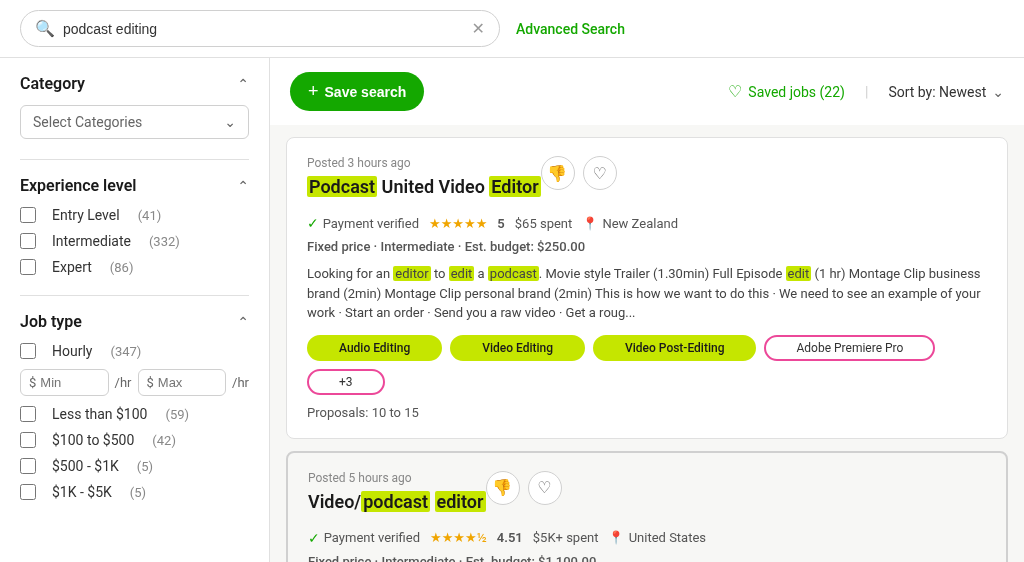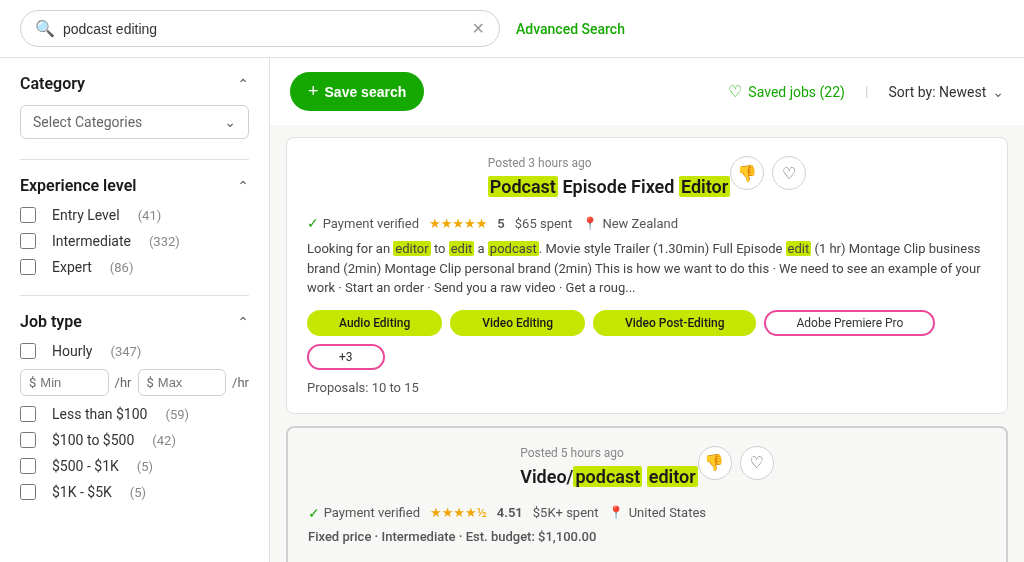--- a/index.html
+++ b/index.html
@@ -54,21 +54,21 @@
     .toolbar-divider { color: #d0d0d0; margin: 0 8px; }
     .sort-dropdown { display: flex; align-items: center; gap: 6px; font-size: 14px; cursor: pointer; color: #333; }
     .sort-dropdown .chevron { color: #666; }
     
     
     .jobs-list { padding: 12px 16px; display: flex; flex-direction: column; gap: 12px; }
     
     .job-card { background: #fff; border: 1px solid #e0e0e0; border-radius: 8px; padding: 18px 20px; }
     .job-card.active { border: 2px solid #d0d0d0; background: #f7f7f5; }
     
-    .job-header { display: flex; align-items: flex-start; justify-content: center; margin-bottom: 8px; }
+    .job-header { display: flex; align-items: flex-start; justify-content: flex-start; margin-bottom: 8px; }
     .job-posted { font-size: 12px; color: #888; margin-bottom: 6px; }
     .job-title { font-size: 18px; font-weight: 600; color: #1a1a1a; margin-bottom: 10px; }
     .job-title .highlight { background: #c5e600; padding: 0 2px; border-radius: 2px; }
     
     .job-meta { display: flex; align-items: center; gap: 10px; margin-bottom: 8px; font-size: 13px; color: #555; }
     .payment-verified { display: flex; align-items: center; gap: 4px; }
     .verified-icon { color: #14a800; font-size: 14px; }
     .stars { color: #f0a500; font-size: 13px; }
     .rating { font-weight: 600; }
     .spent { color: #555; }
@@ -211,21 +211,21 @@
       </div>
 
       <div class="jobs-list">
 
         <div class="job-card">
           <div class="job-header">
             <div>
               <div class="job-posted">Posted 3 hours ago</div>
               <div class="job-title">
                 <span class="highlight">Podcast</span>
-                <span> Episode Fixed </span>
+                <span> United Video </span>
                 <span class="highlight">Editor</span>
               </div>
             </div>
             <div class="job-actions">
               <button class="action-btn">👎</button>
               <button class="action-btn">♡</button>
             </div>
           </div>
           <div class="job-meta">
             <div class="payment-verified">
@@ -233,20 +233,21 @@
               <span>Payment verified</span>
             </div>
             <span class="stars">★★★★★</span>
             <span class="rating">5</span>
             <span class="spent">$65 spent</span>
             <div class="location">
               <span class="location-icon">📍</span>
               <span>New Zealand</span>
             </div>
           </div>
+          <div class="job-price-info">Fixed price · Intermediate · Est. budget: $250.00</div>
           <div class="job-description">
             Looking for an <span class="highlight">editor</span> to <span class="highlight">edit</span> a <span class="highlight">podcast</span>. Movie style Trailer (1.30min) Full Episode <span class="highlight">edit</span> (1 hr) Montage Clip business brand (2min) Montage Clip personal brand (2min) This is how we want to do this · We need to see an example of your work · Start an order · Send you a raw video · Get a roug...
           </div>
           <div class="job-tags">
             <span class="tag highlight">Audio Editing</span>
             <span class="tag highlight">Video Editing</span>
             <span class="tag highlight">Video Post-Editing</span>
             <span class="tag">Adobe Premiere Pro</span>
             <span class="tag">+3</span>
           </div>

